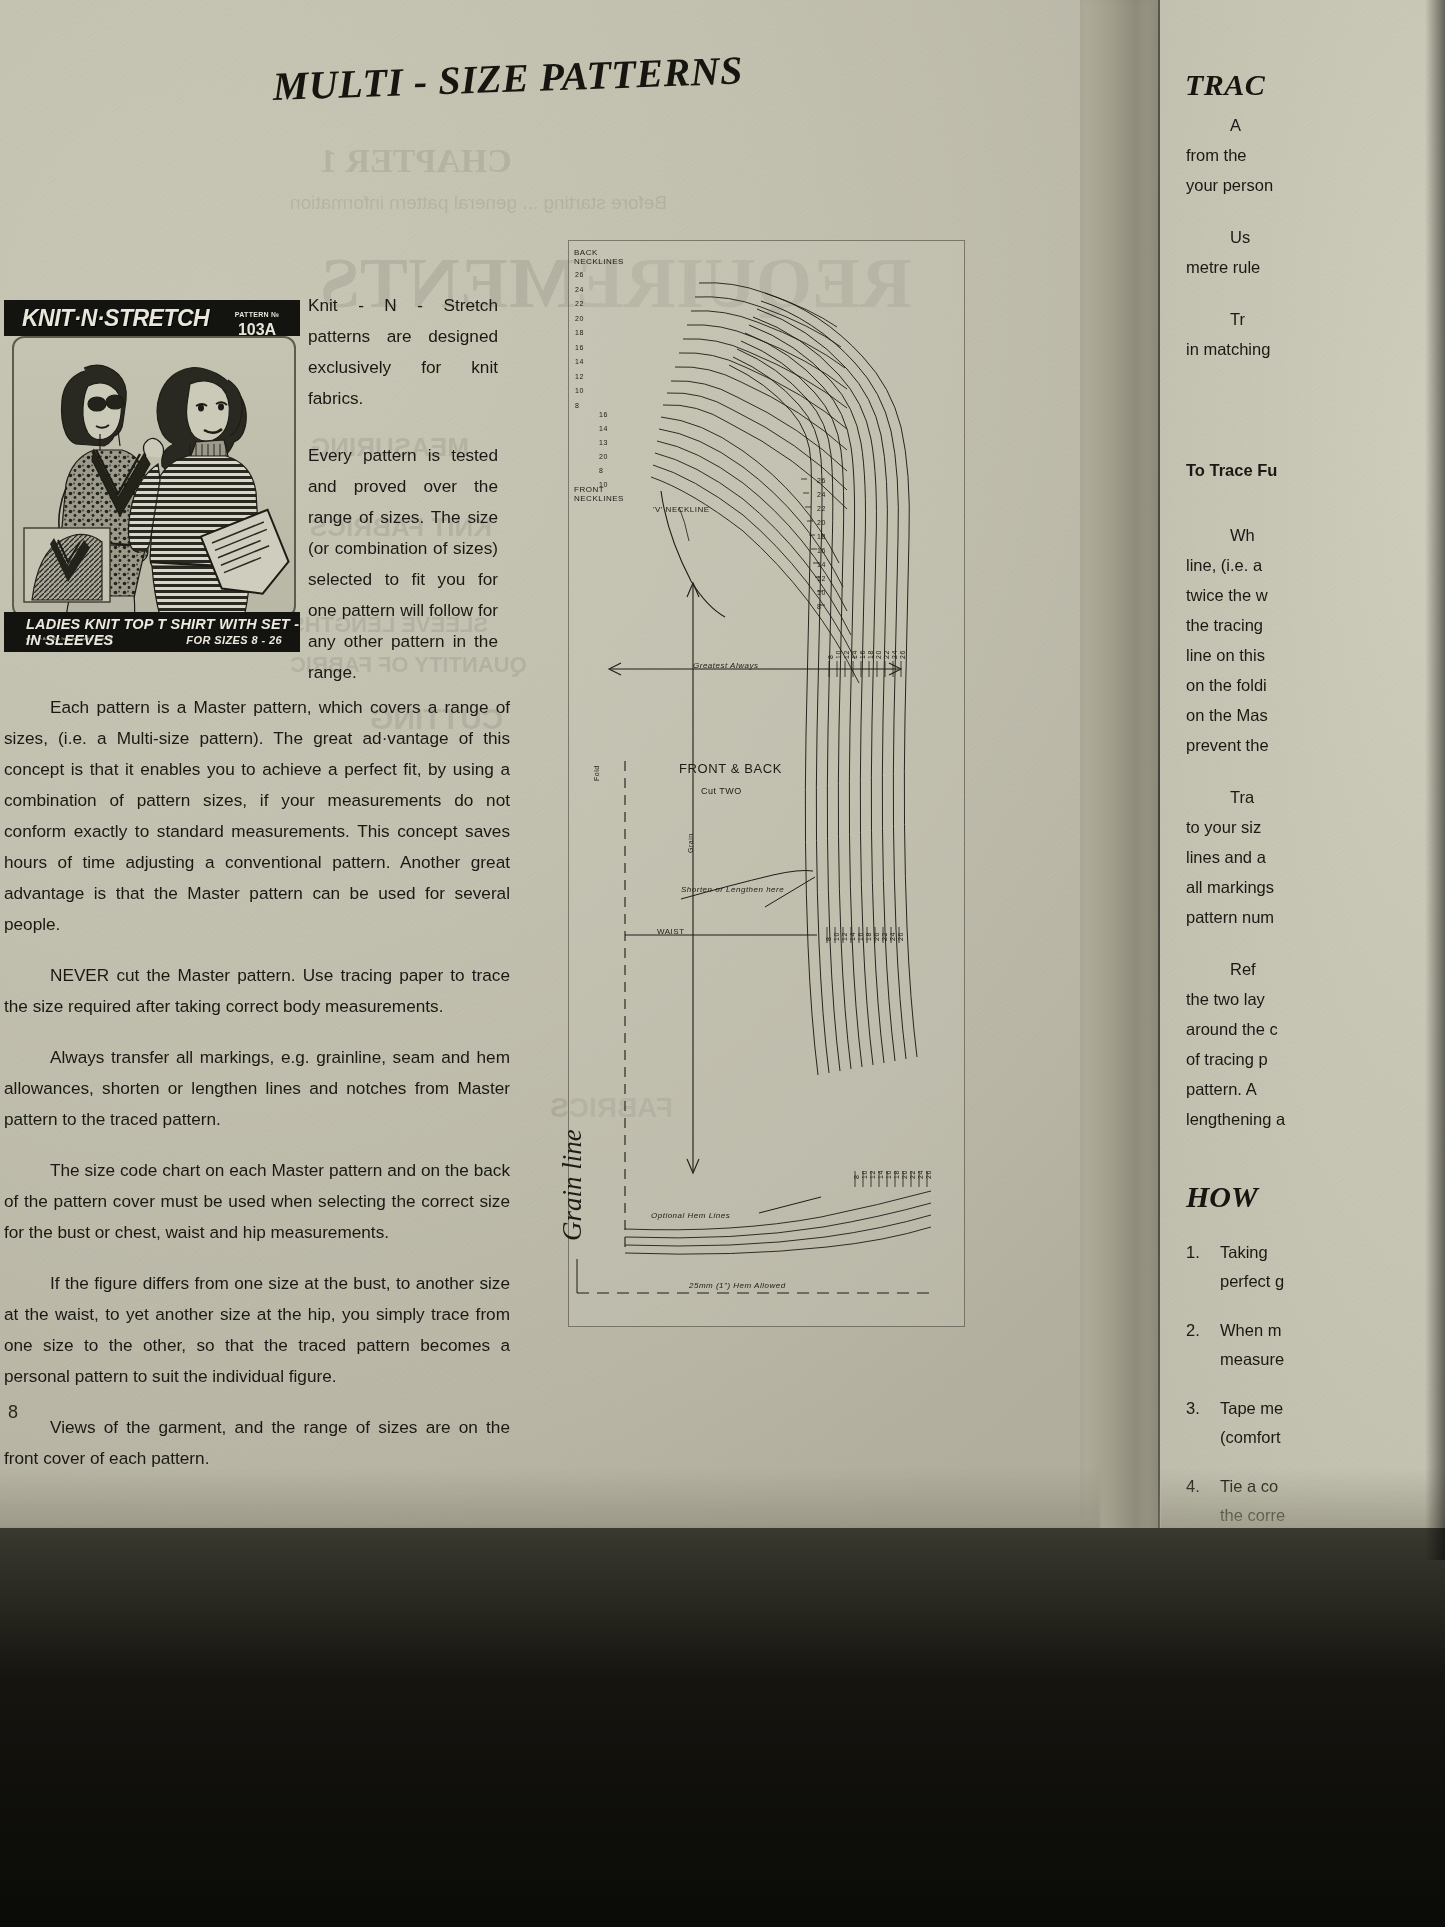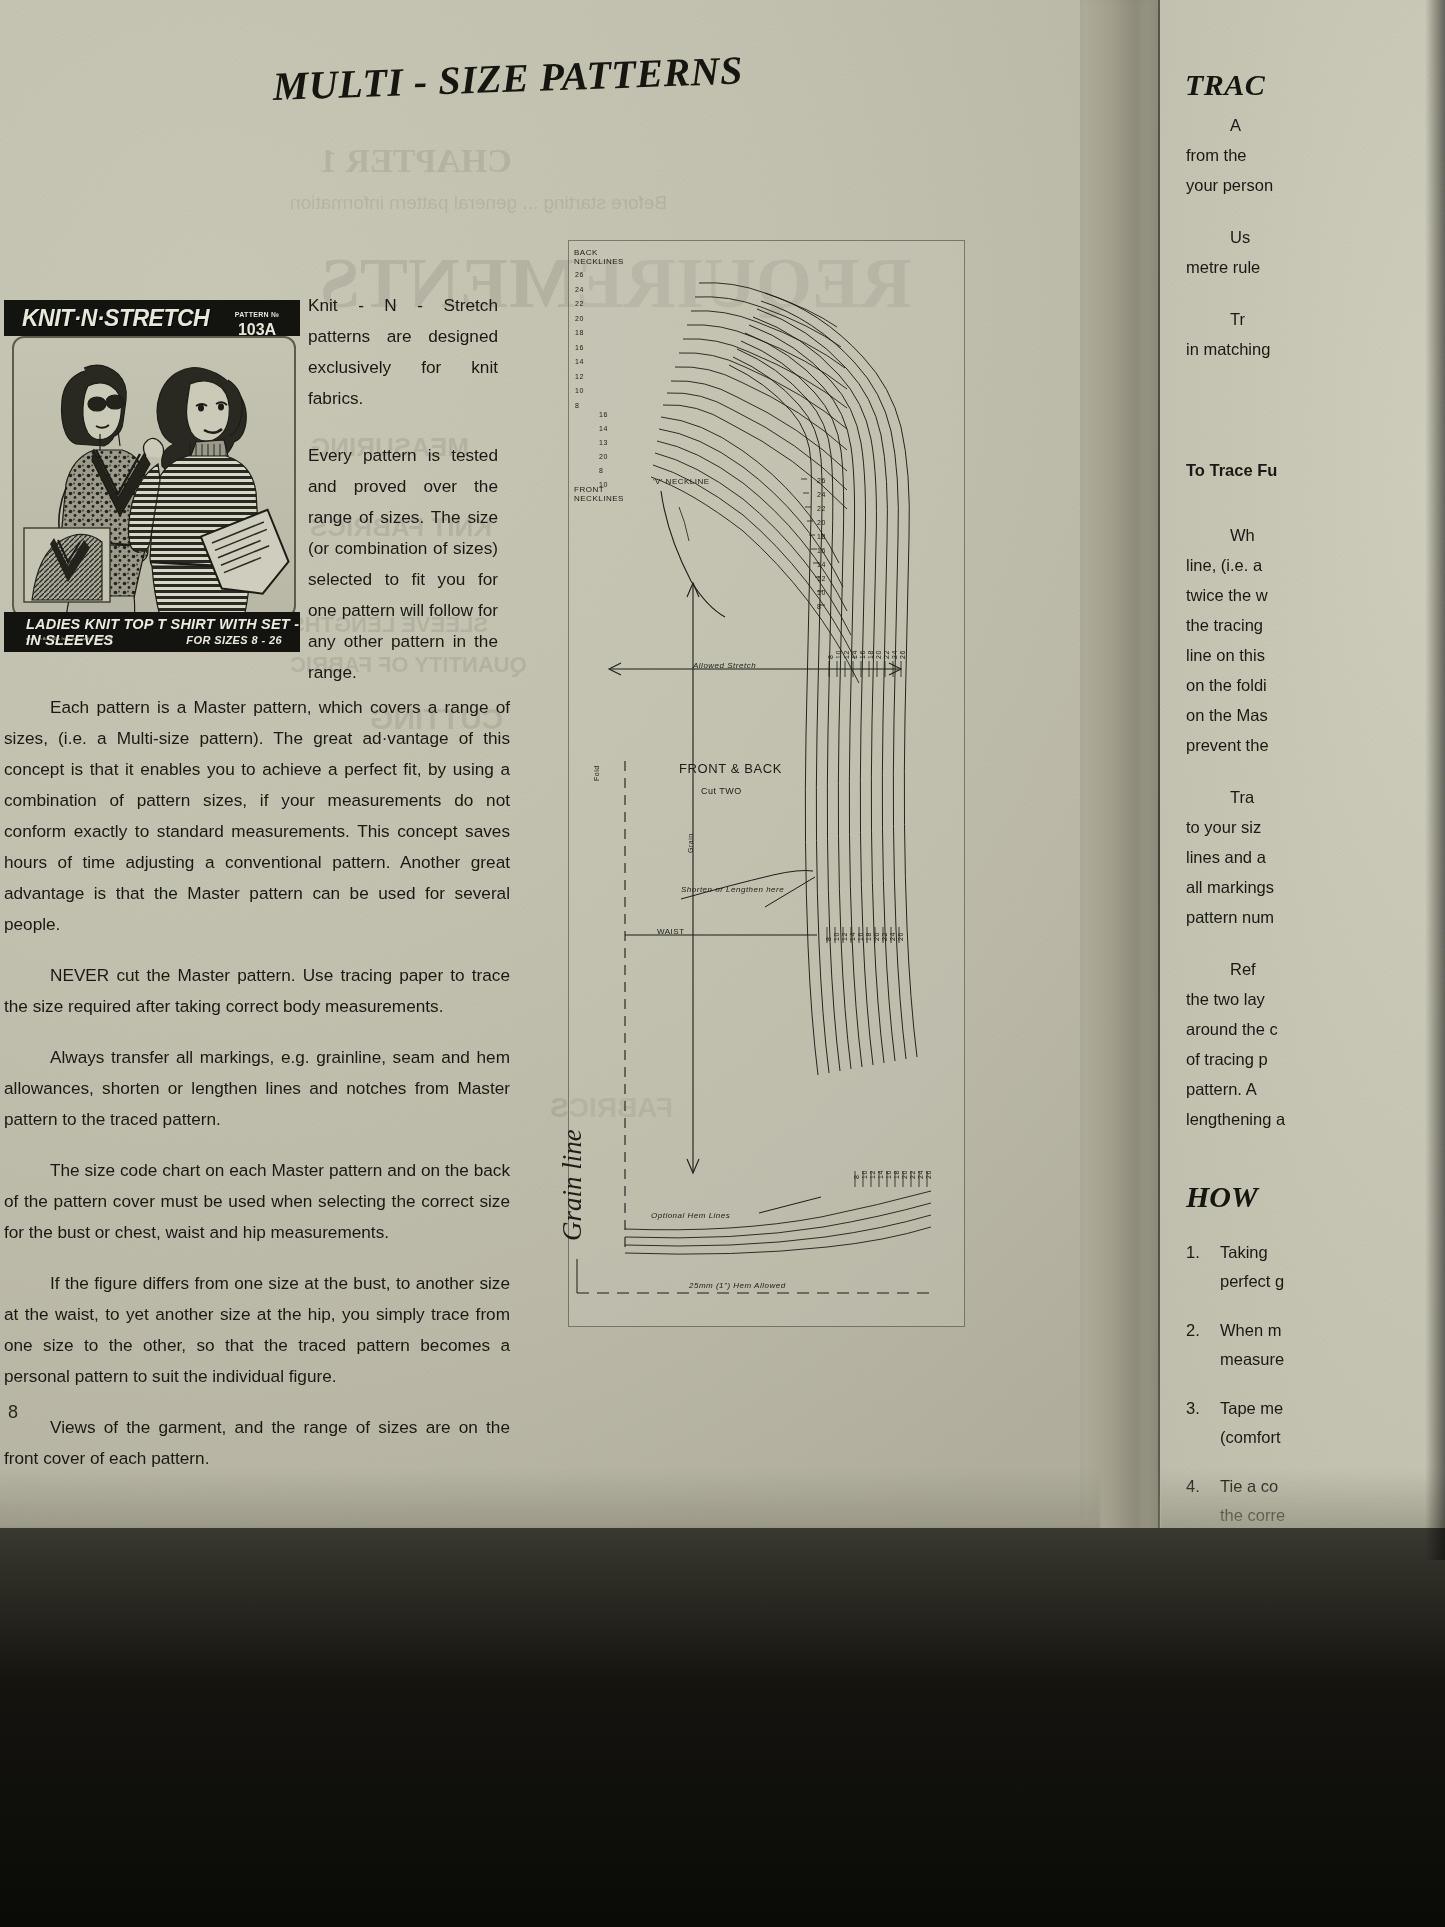--- a/index.html
+++ b/index.html
@@ -371,23 +371,23 @@
       <div class="dg-label" style="left:5px;top:7px;line-height:9px;">
         <span>BACK</span><br>
         <span>NECKLINES</span>
       </div>
 
       <div class="dg-label" style="left:5px;top:244px;line-height:9px;">
         <span>FRONT</span><br>
         <span>NECKLINES</span>
       </div>
 
-      <div class="dg-label" style="left:84px;top:236px;">'V' NECKLINE</div>
-
-      <div class="dg-label ital" style="left:124px;top:420px;">Allowed  Stretch</div>
+      <div class="dg-label" style="left:84px;top:264px;">'V' NECKLINE</div>
+
+      <div class="dg-label ital" style="left:124px;top:420px;">Greatest  Always</div>
 
       <div class="dg-label big" style="left:110px;top:520px;font-weight:400;">FRONT  &amp;  BACK</div>
       <div class="dg-label" style="left:132px;top:545px;font-size:9px;">Cut  TWO</div>
 
       <div class="dg-label" style="left:24px;top:540px;transform:rotate(-90deg);transform-origin:left top;font-size:7px;">Fold</div>
       <div class="dg-label" style="left:118px;top:612px;transform:rotate(-90deg);transform-origin:left top;font-size:7px;">Grain</div>
 
       <div class="grainline-vert" style="left:-12px;top:1000px;">Grain line</div>
 
       <div class="dg-label ital" style="left:112px;top:644px;">Shorten or Lengthen here</div>

